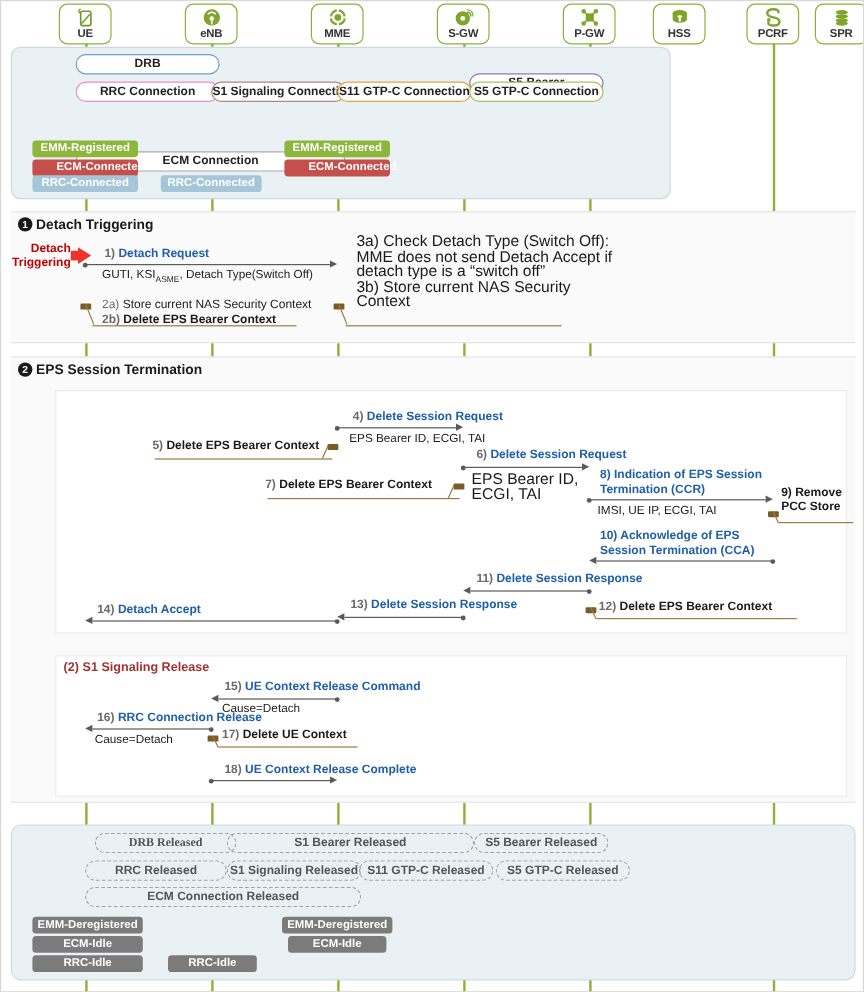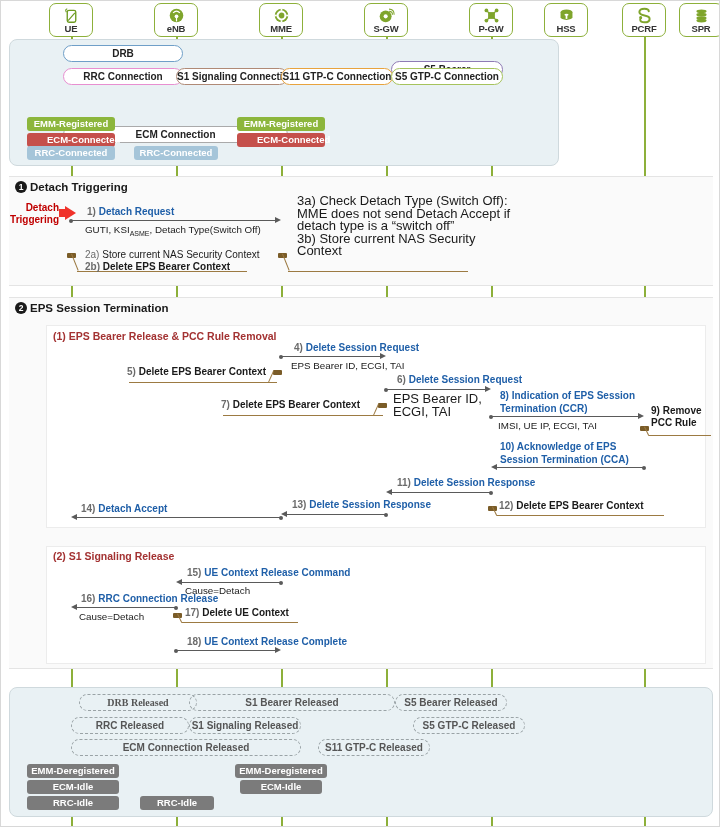--- a/index.html
+++ b/index.html
@@ -412,21 +412,20 @@
     <span>Context</span>
   </div>
 
   <div class="sectionbox" style="left:8px; top:296px; width:704px; height:372px;"></div>
 
   <div class="sect-head" style="left:14px; top:301px;">
     <span class="sect-num">2</span><span>EPS Session Termination</span>
   </div>
 
   <div class="subbox" style="left:45px; top:324px; width:660px; height:203px;"></div>
-  <div class="sub-head" style="left:52px; top:329px;">(1) EPS Bearer Release &amp; PCC Rule Removal</div>
 
   <div class="dotend" style="left:278px; top:354px;"></div>
   <div class="msg-line" style="left:280px; top:355px; width:99px;"></div>
   <div class="arrowhead right" style="left:379px; top:352px;"></div>
   <div class="msg-label" style="left:293px; top:341px;">
     <span class="num">4)</span>
     <span>Delete Session Request</span>
   </div>
   <div class="msg-sub" style="left:290px; top:359px;">EPS Bearer ID, ECGI, TAI</div>
 
@@ -469,21 +468,21 @@
   </div>
   <div class="msg-sub" style="left:497px; top:419px;">IMSI, UE IP, ECGI, TAI</div>
 
   <div class="hook-stub" style="left:639px; top:425px;"></div>
   <div class="hook-diag" style="left:643px; top:426px; height:10px; transform:rotate(-26deg);"></div>
   <div class="hook" style="left:648px; top:434px; width:62px;"></div>
   <div class="act-label" style="left:650px; top:404px;">
     <span>9) Remove</span>
   </div>
   <div class="act-label" style="left:650px; top:416px;">
-    <span>PCC Rule</span>
+    <span>PCC Store</span>
   </div>
 
   <div class="dotend" style="left:641px; top:465px;"></div>
   <div class="msg-line" style="left:496px; top:466px; width:147px;"></div>
   <div class="arrowhead left" style="left:490px; top:463px;"></div>
   <div class="msg-label" style="left:499px; top:440px;">
     <span>10) Acknowledge of EPS</span>
   </div>
   <div class="msg-label" style="left:499px; top:453px;">
     <span>Session Termination (CCA)</span>
@@ -559,21 +558,21 @@
   </div>
 
   <div class="panel" style="left:8px; top:686px; width:704px; height:130px;"></div>
 
   <div class="cap dashed" style="left:78px;  top:693px; width:118px;font-family:Liberation Serif, serif;">DRB Released</div>
   <div class="cap dashed" style="left:188px; top:693px; width:206px;">S1 Bearer Released</div>
   <div class="cap dashed" style="left:394px; top:693px; width:112px;">S5 Bearer Released</div>
 
   <div class="cap dashed" style="left:70px;  top:716px; width:118px;">RRC  Released</div>
   <div class="cap dashed" style="left:188px; top:716px; width:112px;">S1 Signaling Released</div>
-  <div class="cap dashed" style="left:317px; top:716px; width:112px;margin-top:22px;">S11 GTP-C Released</div>
+  <div class="cap dashed" style="left:298px; top:716px; width:112px;">S11 GTP-C Released</div>
   <div class="cap dashed" style="left:412px; top:716px; width:112px;">S5 GTP-C Released</div>
 
   <div class="cap dashed" style="left:70px;  top:738px; width:230px;">ECM Connection Released</div>
 
   <div class="badge idle" style="left:26px;  top:763px; width:92px;">EMM-Deregistered</div>
   <div class="badge idle" style="left:26px;  top:779px; width:92px;">ECM-Idle</div>
   <div class="badge idle" style="left:26px;  top:795px; width:92px;">RRC-Idle</div>
   <div class="badge idle" style="left:139px; top:795px; width:74px;">RRC-Idle</div>
   <div class="badge idle" style="left:234px; top:763px; width:92px;">EMM-Deregistered</div>
   <div class="badge idle" style="left:239px; top:779px; width:82px;">ECM-Idle</div>

